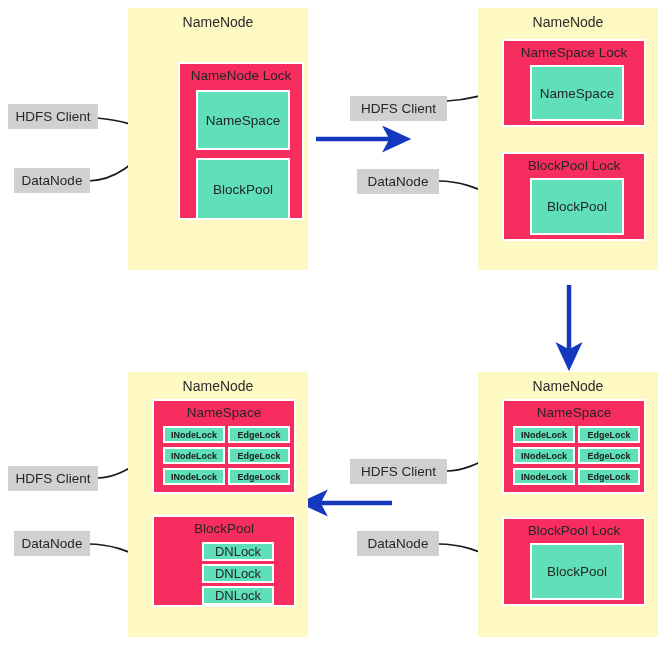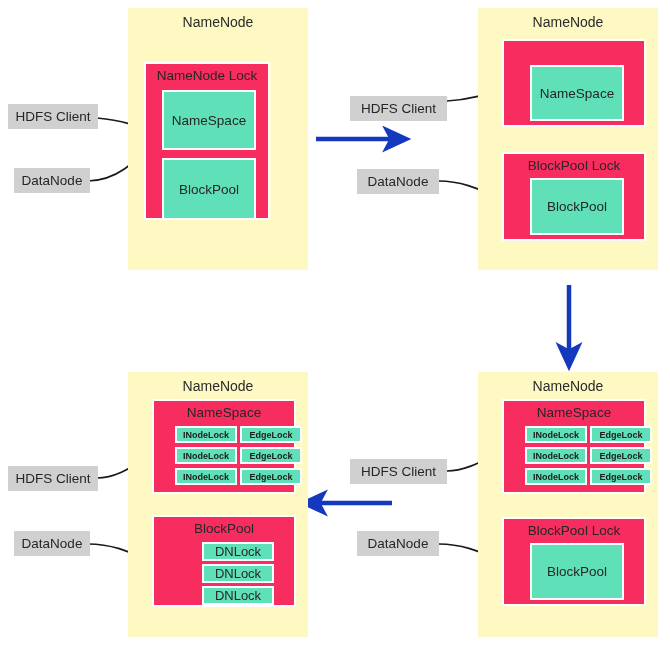--- a/index.html
+++ b/index.html
@@ -18,21 +18,21 @@
               font-size:13.5px;color:#262626;}
 
   
   .greenbox{position:absolute;background:#5fe0b8;border:2px solid #ffffff;
             box-sizing:border-box;display:flex;align-items:center;
             justify-content:center;font-size:13.5px;color:#262626;}
 
   
   .chip{position:absolute;background:#5fe0b8;border:2px solid #ffffff;
         box-sizing:border-box;display:flex;align-items:center;
-        justify-content:center;font-size:9px;font-weight:bold;color:#1c1c1c;margin-left:12px;}
+        justify-content:center;font-size:9px;font-weight:bold;color:#1c1c1c;}
   .chip-wide{position:absolute;background:#5fe0b8;border:2px solid #ffffff;
         box-sizing:border-box;display:flex;align-items:center;
         justify-content:center;font-size:13px;color:#262626;}
 
   
   .client{position:absolute;background:#d0d0d0;display:flex;
           align-items:center;justify-content:center;font-size:13.5px;
           color:#262626;box-sizing:border-box;}
 
   svg.overlay{position:absolute;left:0;top:0;width:670px;height:647px;
@@ -66,34 +66,35 @@
   <path d="M97,478 C120,478 138,462 157,452" fill="none" stroke="#1a1a1a" stroke-width="1.7" marker-end="url(#blkHead)"></path>
   <path d="M88,544 C118,544 137,556 157,564" fill="none" stroke="#1a1a1a" stroke-width="1.7" marker-end="url(#blkHead)"></path>
 
   <path d="M447,471 C468,471 487,458 505,450" fill="none" stroke="#1a1a1a" stroke-width="1.7" marker-end="url(#blkHead)"></path>
   <path d="M439,544 C465,544 485,554 505,562" fill="none" stroke="#1a1a1a" stroke-width="1.7" marker-end="url(#blkHead)"></path>
 </svg>
 
 <div class="namenode" style="left:128px;top:8px;width:180px;height:262px;">
   <div class="nn-title">NameNode</div>
 
-  <div class="lockbox" style="left:16px;top:54px;width:126px;height:158px;">
+  <div class="lockbox" style="left:50px;top:54px;width:126px;height:158px;">
     <div class="lock-title">NameNode Lock</div>
     <div class="greenbox" style="left:16px;top:26px;width:94px;height:60px;">NameSpace</div>
     <div class="greenbox" style="left:16px;top:94px;width:94px;height:62px;">BlockPool</div>
   </div>
 </div>
 
 <div class="client" style="left:8px;top:104px;width:90px;height:25px;">HDFS Client</div>
 <div class="client" style="left:14px;top:168px;width:76px;height:25px;">DataNode</div>
 
 <div class="namenode" style="left:478px;top:8px;width:180px;height:262px;">
   <div class="nn-title">NameNode</div>
 
   <div class="lockbox" style="left:24px;top:31px;width:144px;height:88px;">
+    <div class="lock-title">NameSpace Lock</div>
     <div class="greenbox" style="left:26px;top:24px;width:94px;height:56px;">NameSpace</div>
   </div>
 
   <div class="lockbox" style="left:24px;top:144px;width:144px;height:89px;">
     <div class="lock-title">BlockPool Lock</div>
     <div class="greenbox" style="left:26px;top:24px;width:94px;height:57px;">BlockPool</div>
   </div>
 </div>
 
 <div class="client" style="left:350px;top:96px;width:97px;height:25px;">HDFS Client</div>

